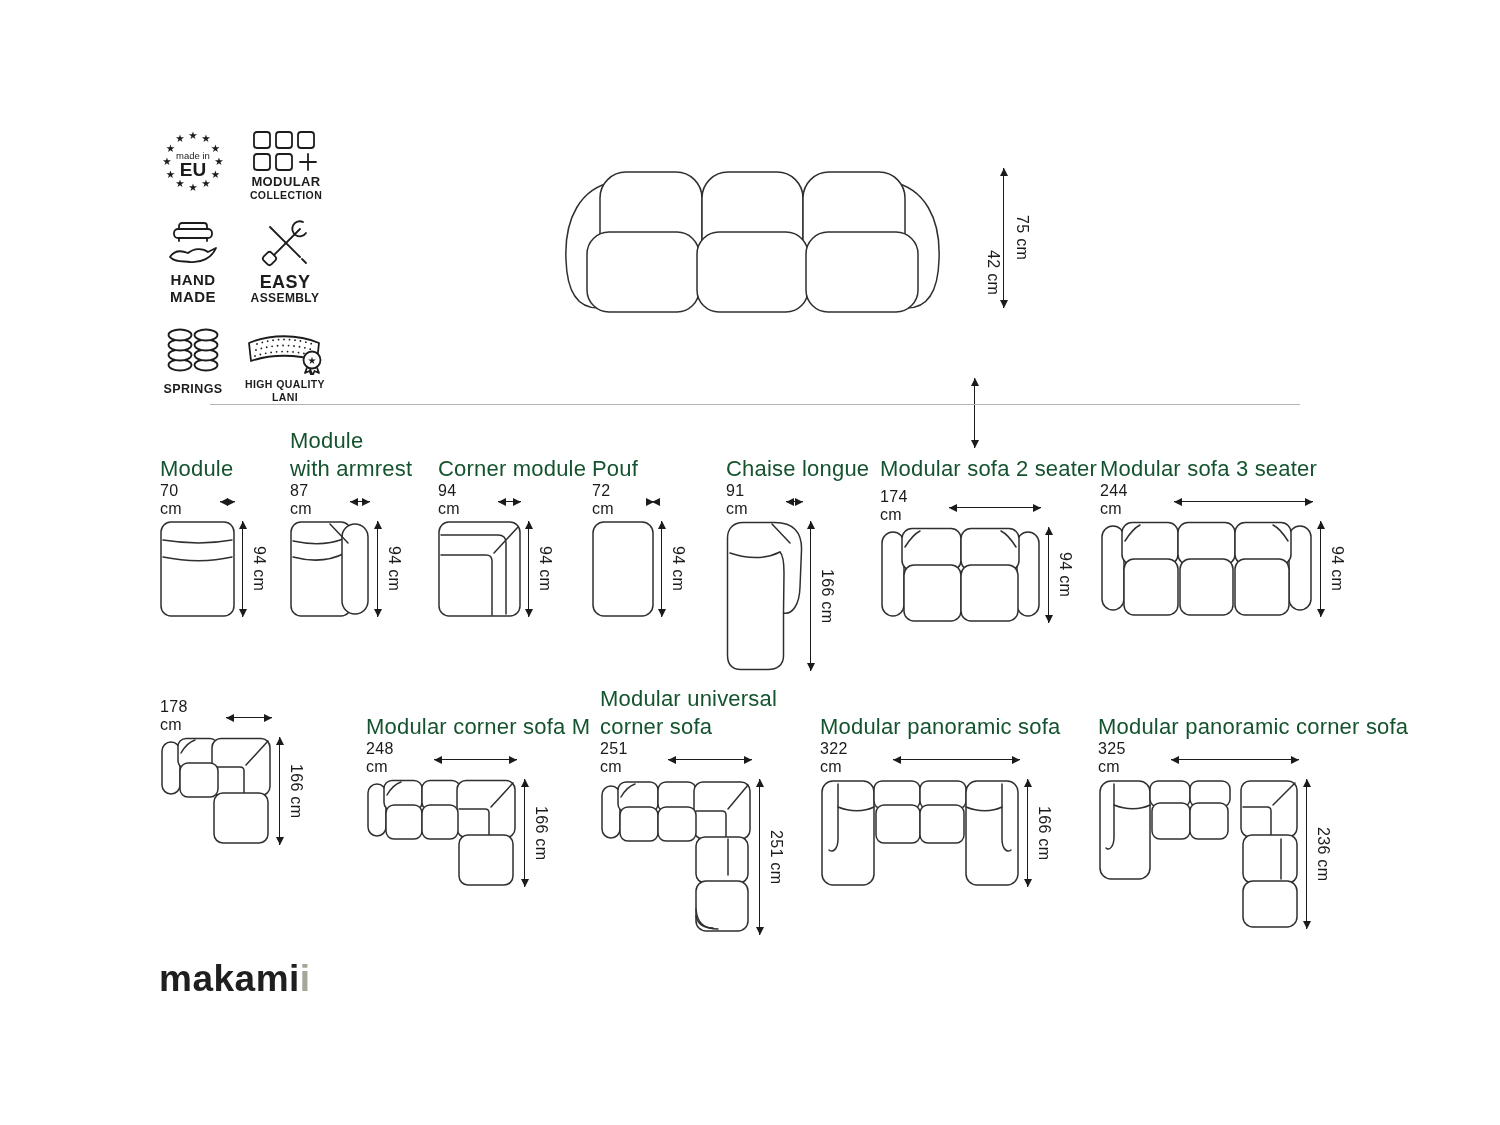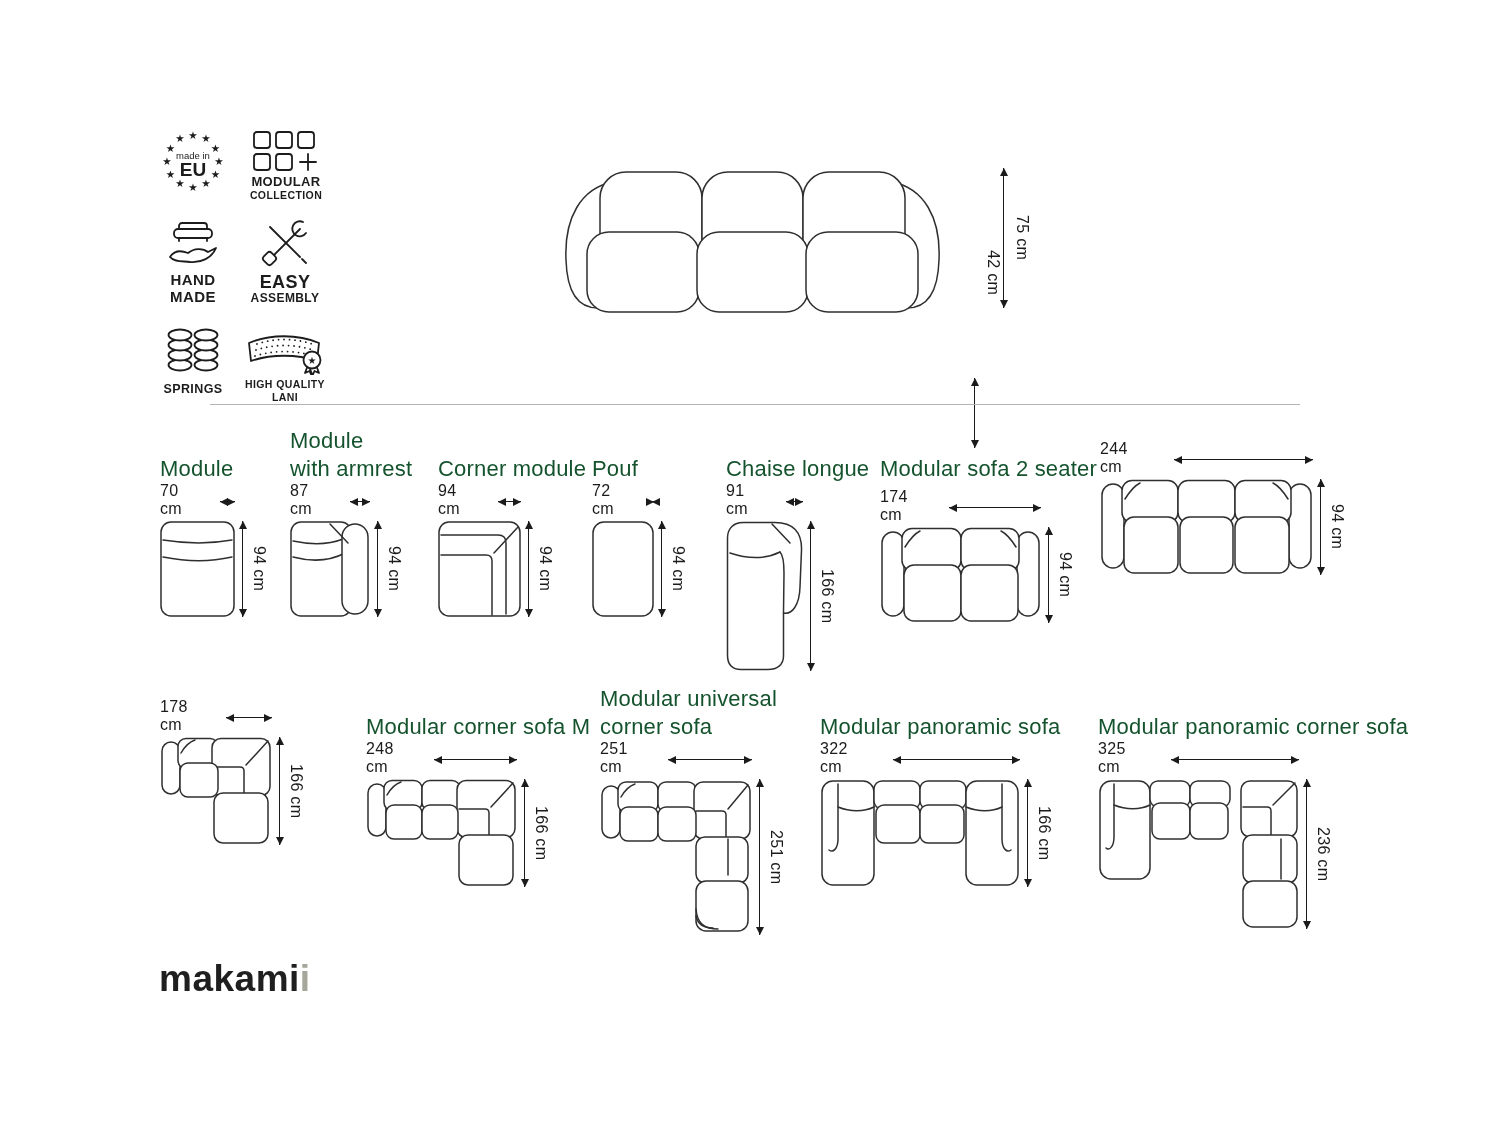--- a/index.html
+++ b/index.html
@@ -268,20 +268,21 @@
         <rect class="f" x="81" y="38" width="57" height="56" rx="10"></rect>
         <path d="M25,20 C30,12 34,7 40,4"></path>
         <path d="M136,20 C131,12 127,7 121,4"></path>
       </svg>
       <div class="varrow" style="height:96px;"></div>
       <div class="vlabel" style="height:96px;">94 cm</div>
     </div>
   </div>
 
   <div class="product" style="left:1100px;top:442px;">
+    <div class="p-title">Modular sofa 3 seater</div>
     <div class="p-dim" style="width:213px;">
       <div class="dim-text">244 cm</div>
       <div class="harrow"></div>
     </div>
     <div class="p-body">
       <svg class="draw" width="213" height="96" viewBox="0 0 213 96">
         <rect class="f" x="2" y="5" width="22" height="84" rx="11"></rect>
         <rect class="f" x="189" y="5" width="22" height="84" rx="11"></rect>
         <rect class="f" x="22" y="1.5" width="56" height="42" rx="10"></rect>
         <rect class="f" x="78" y="1.5" width="57" height="42" rx="10"></rect>

